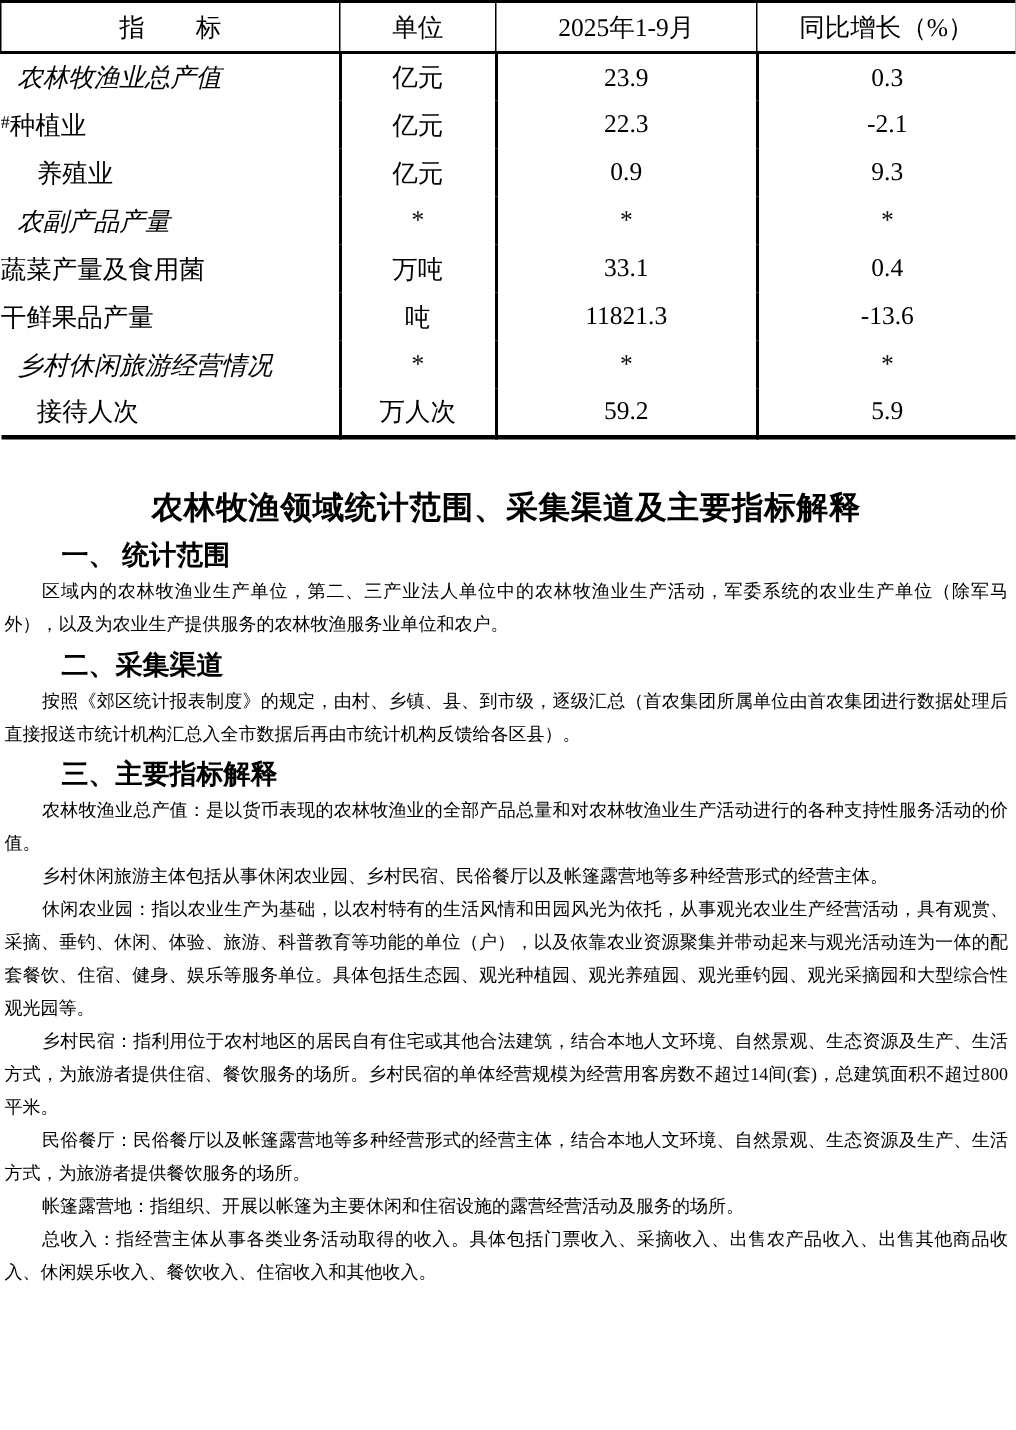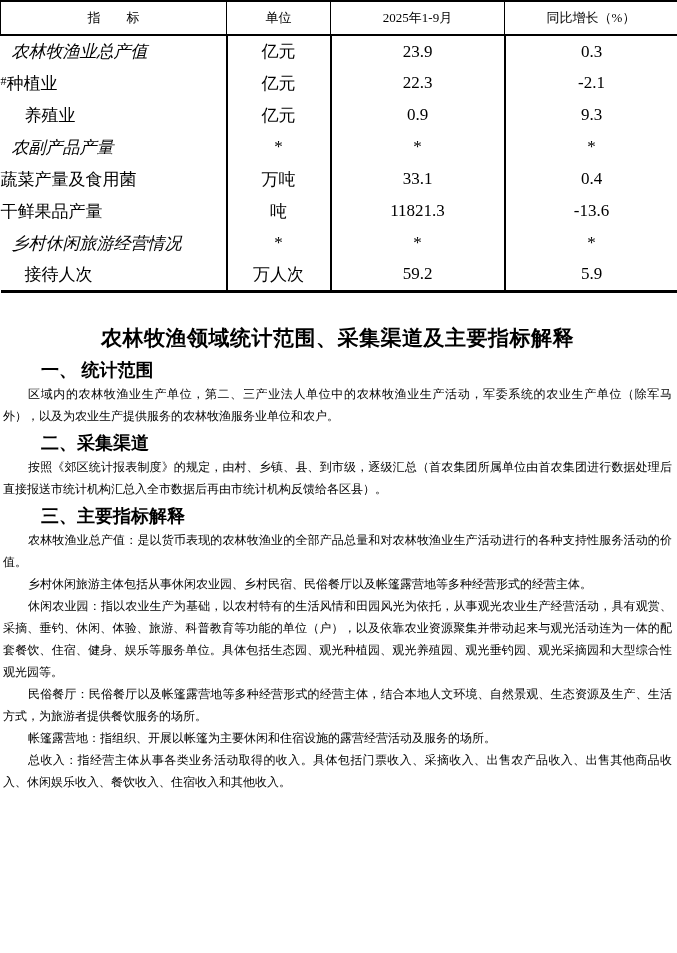--- a/index.html
+++ b/index.html
@@ -20,21 +20,21 @@
     border-bottom: 3px solid #000;
   }
   table.stat-table col.c1 { width: 226px; }
   table.stat-table col.c2 { width: 104px; }
   table.stat-table col.c3 { width: 174px; }
   table.stat-table col.c4 { width: 173px; }
 
   .stat-table th {
     height: 34px;
     font-weight: normal;
-    font-size: 13px;
+    font-size: 17px;
     text-align: center;
     border-bottom: 2px solid #000;
     border-left: 1px solid #000;
     border-right: 1px solid #000;
   }
   .stat-table td {
     height: 32px;
     font-size: 17px;
     text-align: center;
     vertical-align: middle;
@@ -147,17 +147,18 @@
   <div class="article-title">农林牧渔领域统计范围、采集渠道及主要指标解释</div>
   <div>
       <div class="section-heading">一、 统计范围</div>
       <p>区域内的农林牧渔业生产单位，第二、三产业法人单位中的农林牧渔业生产活动，军委系统的农业生产单位（除军马外），以及为农业生产提供服务的农林牧渔服务业单位和农户。</p>
       <div class="section-heading">二、采集渠道</div>
       <p>按照《郊区统计报表制度》的规定，由村、乡镇、县、到市级，逐级汇总（首农集团所属单位由首农集团进行数据处理后直接报送市统计机构汇总入全市数据后再由市统计机构反馈给各区县）。</p>
       <div class="section-heading">三、主要指标解释</div>
       <p>农林牧渔业总产值：是以货币表现的农林牧渔业的全部产品总量和对农林牧渔业生产活动进行的各种支持性服务活动的价值。</p>
       <p>乡村休闲旅游主体包括从事休闲农业园、乡村民宿、民俗餐厅以及帐篷露营地等多种经营形式的经营主体。</p>
       <p>休闲农业园：指以农业生产为基础，以农村特有的生活风情和田园风光为依托，从事观光农业生产经营活动，具有观赏、采摘、垂钓、休闲、体验、旅游、科普教育等功能的单位（户），以及依靠农业资源聚集并带动起来与观光活动连为一体的配套餐饮、住宿、健身、娱乐等服务单位。具体包括生态园、观光种植园、观光养殖园、观光垂钓园、观光采摘园和大型综合性观光园等。</p>
+      <p>乡村民宿：指利用位于农村地区的居民自有住宅或其他合法建筑，结合本地人文环境、自然景观、生态资源及生产、生活方式，为旅游者提供住宿、餐饮服务的场所。乡村民宿的单体经营规模为经营用客房数不超过14间(套)，总建筑面积不超过800平米。</p>
       <p>民俗餐厅：民俗餐厅以及帐篷露营地等多种经营形式的经营主体，结合本地人文环境、自然景观、生态资源及生产、生活方式，为旅游者提供餐饮服务的场所。</p>
       <p>帐篷露营地：指组织、开展以帐篷为主要休闲和住宿设施的露营经营活动及服务的场所。</p>
       <p>总收入：指经营主体从事各类业务活动取得的收入。具体包括门票收入、采摘收入、出售农产品收入、出售其他商品收入、休闲娱乐收入、餐饮收入、住宿收入和其他收入。</p>
     </div>
 </div>
 
 </body></html>

